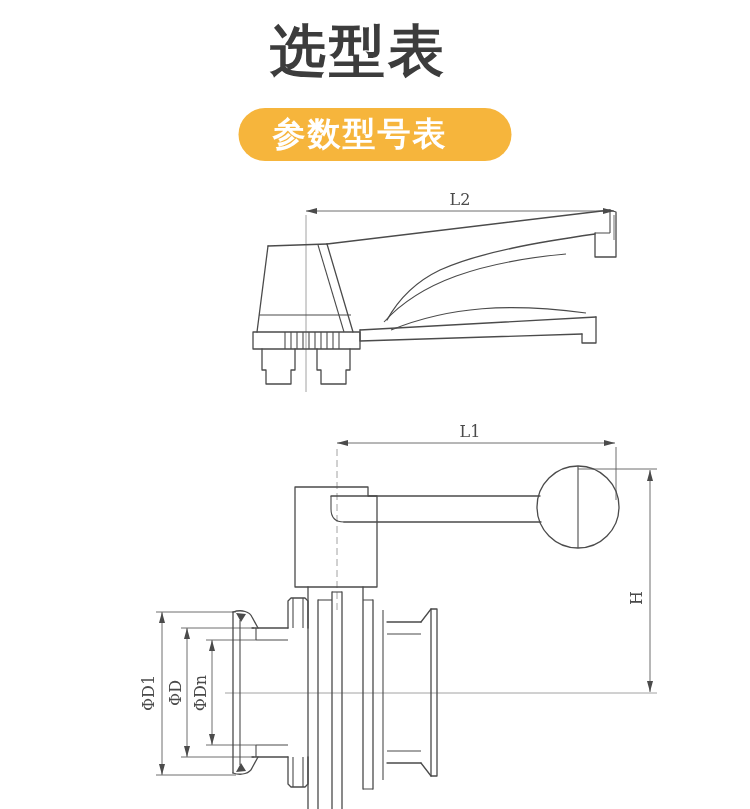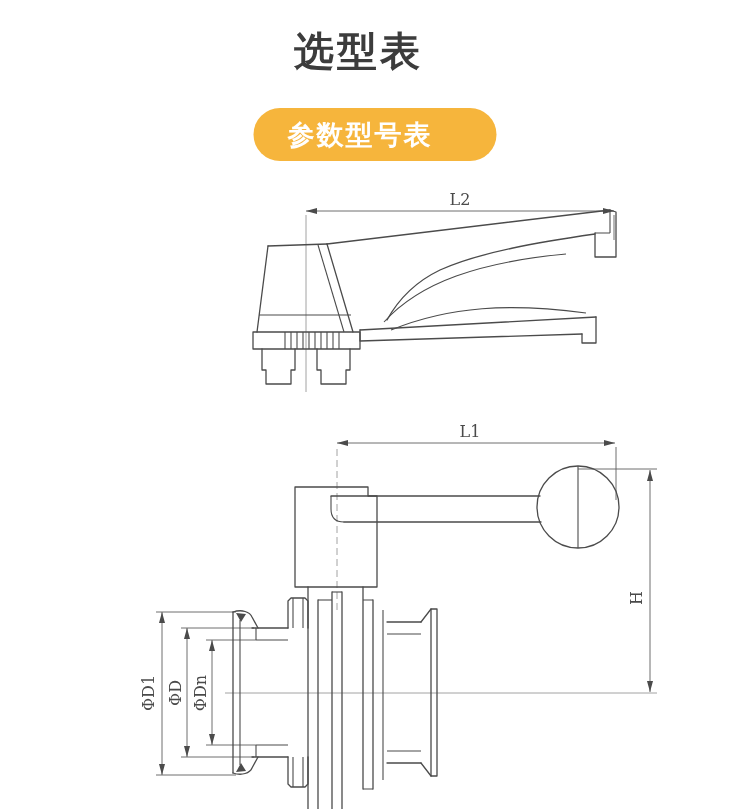--- a/index.html
+++ b/index.html
@@ -6,30 +6,30 @@
   .page{
     position:relative;
     width:750px;height:809px;
     background:#ffffff;
     overflow:hidden;
     font-family:"Liberation Sans","DejaVu Sans",sans-serif;
   }
   .title{
     position:absolute;top:14px;left:0;width:717px;
     text-align:center;
-    font-size:40px;line-height:74px;font-weight:800;
+    font-size:56px;line-height:74px;font-weight:800;
     color:#3C3C3C;letter-spacing:3px;
   }
   .badge{
     position:absolute;top:108px;left:50%;transform:translateX(-50%);
     background:#F6B53C;color:#FFFFFF;
     border-radius:27px;
     height:53px;display:flex;align-items:center;justify-content:center;
     padding:0 34px;white-space:nowrap;
-    font-size:27px;font-weight:700;letter-spacing:2px;
+    font-size:33px;font-weight:700;letter-spacing:2px;
   }
   .badge .gap{display:inline-block;width:30px;}
   svg.drawings{position:absolute;top:0;left:0;}
   svg .geo{stroke:#4B4B4B;stroke-width:1.3;fill:none;stroke-linejoin:round;stroke-linecap:round;}
   svg .geo2{stroke:#4B4B4B;stroke-width:1.1;fill:none;stroke-linejoin:round;}
   svg .dim{stroke:#5E5E5E;stroke-width:0.9;fill:none;}
   svg .cl{stroke:#8a8a8a;stroke-width:0.8;fill:none;}
   svg .arr{fill:#4B4B4B;stroke:none;}
   svg .wedge{fill:#4B4B4B;stroke:none;}
   svg text{

